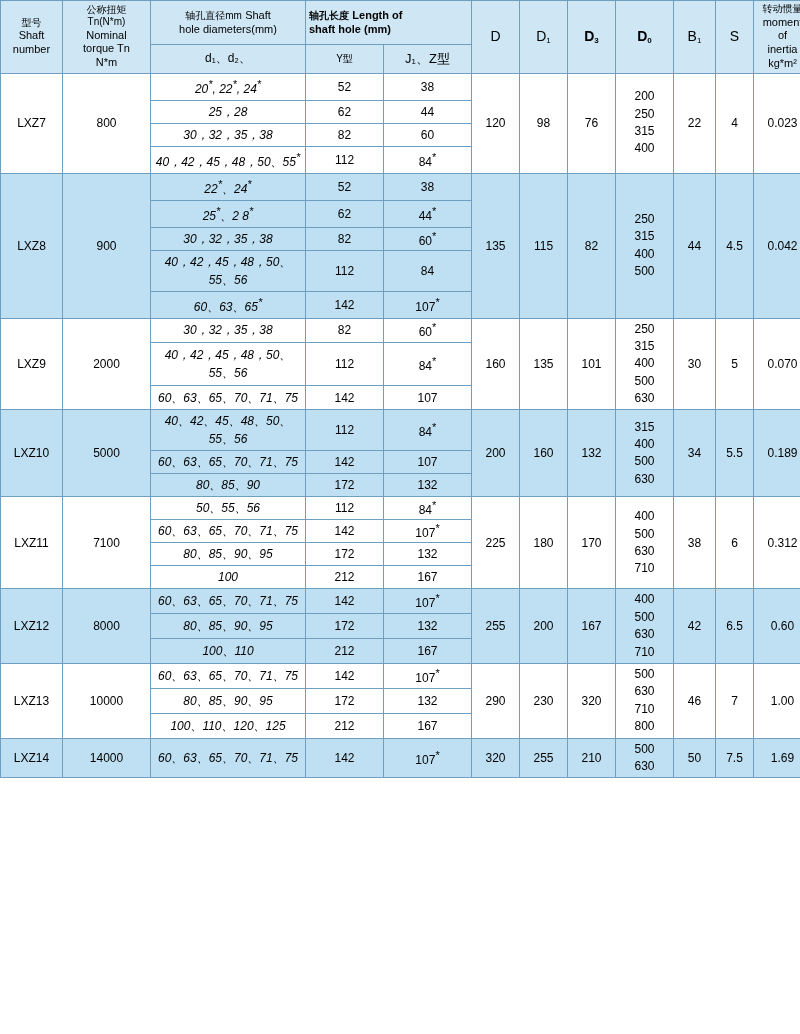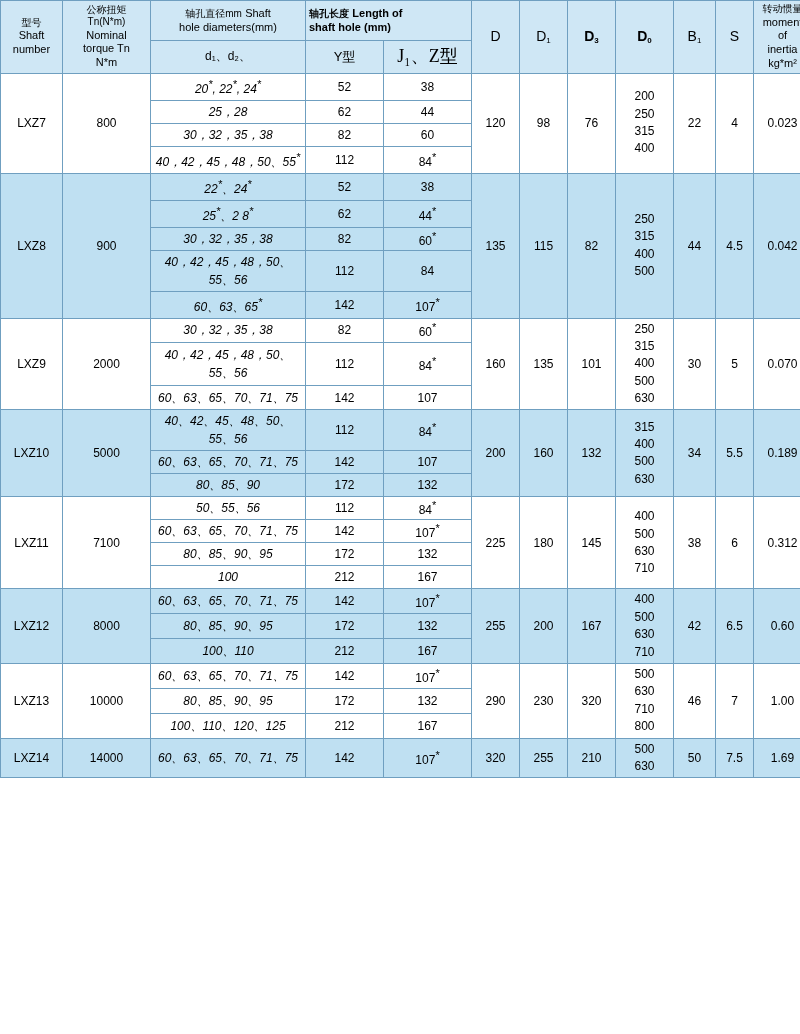--- a/index.html
+++ b/index.html
@@ -137,22 +137,22 @@
         <span class="hdr-cn">转动惯量</span>
         <span class="hdr-en">moment</span>
         <span class="hdr-en">of</span>
         <span class="hdr-en">inertia</span>
         <span class="hdr-en">kg*m²</span>
       </td>
 
     </tr>
     <tr>
       <td style="font-size:12px;text-align:center;">d₁、d₂、</td>
-      <td style="font-size:13px;">Y型</td>
-      <td style="font-size:18px;font-family:Liberation Serif, serif;">J₁、Z型</td>
+      <td style="font-size:10px;">Y型</td>
+      <td style="font-size:13px;">J₁、Z型</td>
     </tr>
   </thead>
   <tbody id="tbody">
       <tr class="plain">
         <td class="model" rowspan="4">LXZ7</td>
         <td rowspan="4">800</td>
         <td class="bore">20<span class="star">*</span>,  22<span class="star">*</span>,  24<span class="star">*</span></td>
         <td>52</td>
         <td>38</td>
         <td rowspan="4">120</td>
@@ -261,21 +261,21 @@
         <td>132</td>
       </tr>
       <tr class="plain">
         <td class="model" rowspan="4">LXZ11</td>
         <td rowspan="4">7100</td>
         <td class="bore">50、55、56</td>
         <td>112</td>
         <td>84<span class="star">*</span></td>
         <td rowspan="4">225</td>
         <td rowspan="4">180</td>
-        <td rowspan="4">145</td>
+        <td rowspan="4">170</td>
         <td class="d0" rowspan="4">400<br>500<br>630<br>710</td>
         <td rowspan="4">38</td>
         <td rowspan="4">6</td>
         <td rowspan="4">0.312</td>
       </tr>
       <tr class="plain">
         <td class="bore">60、63、65、70、71、75</td>
         <td>142</td>
         <td>107<span class="star">*</span></td>
       </tr>

